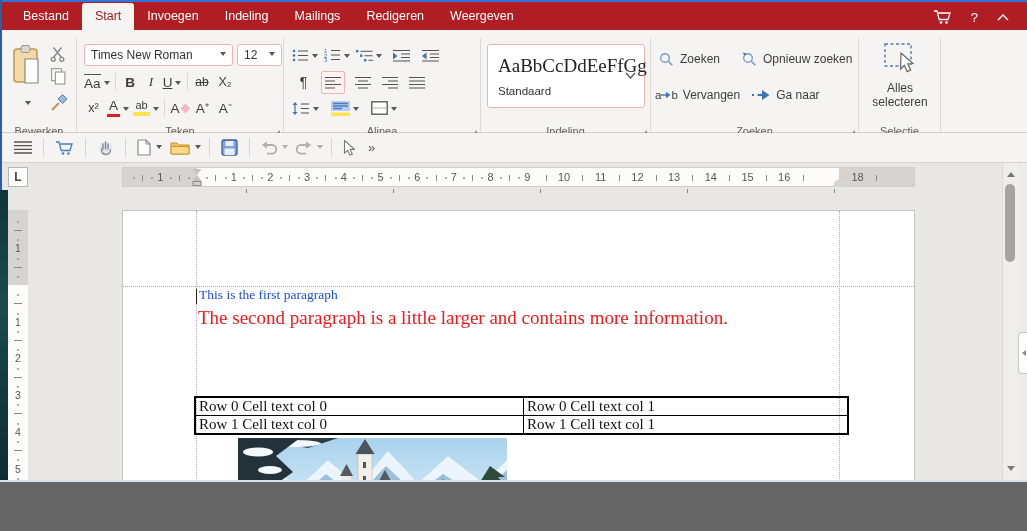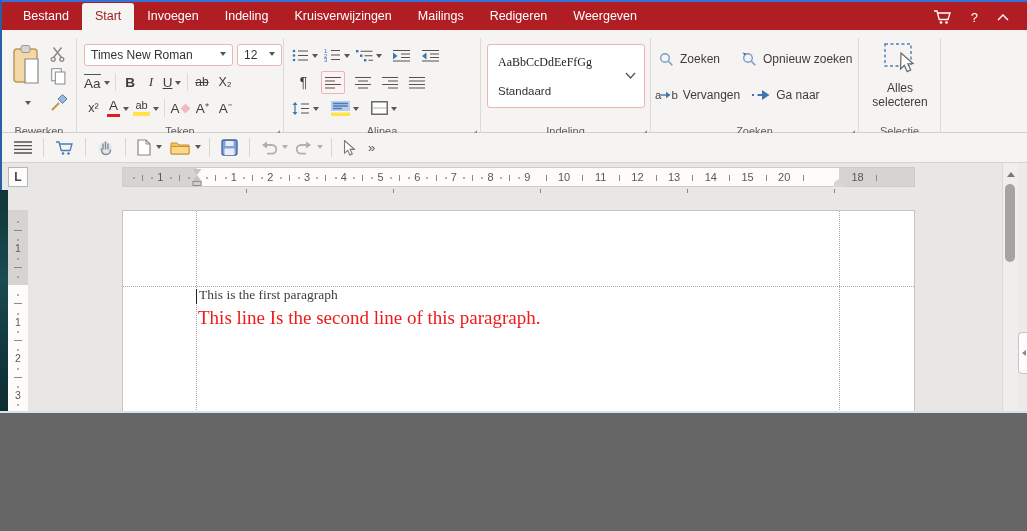--- a/index.html
+++ b/index.html
@@ -1,16 +1,16 @@
 <!DOCTYPE html>
 <html><head>
 <meta charset="utf-8">
 <style>
   html,body{margin:0;padding:0;background:#666;}
-  #app{position:relative;width:1027px;height:413px;overflow:hidden;background:#e9e7e6;
+  #app{position:relative;width:1027px;height:482px;overflow:hidden;background:#e9e7e6;
        font-family:"Liberation Sans",sans-serif;-webkit-font-smoothing:antialiased;}
   .abs{position:absolute;}
   svg{display:block;}
 
   
   #titlebar{position:absolute;top:0;left:0;right:0;height:30px;background:#b01e23;
             border-top:2px solid #3272d9;box-sizing:border-box;}
   #winedge{position:absolute;top:0;left:0;width:2px;height:190px;background:#2a5fa8;z-index:50;}
   #tabs{position:absolute;left:10px;bottom:0;display:flex;align-items:flex-end;height:26px;}
   .tab{color:#fff;font-size:12.5px;line-height:1;padding:7px 13px 8px;cursor:default;white-space:nowrap;}
@@ -107,21 +107,20 @@
 
 <div id="app">
   <div id="winedge"></div>
 
   <header id="titlebar">
     <nav id="tabs">
       <div class="tab">Bestand</div>
       <div class="tab active">Start</div>
       <div class="tab">Invoegen</div>
       <div class="tab">Indeling</div>
-      <div class="tab">Kruisverwijzingen</div>
       <div class="tab">Mailings</div>
       <div class="tab">Redigeren</div>
       <div class="tab">Weergeven</div>
     </nav>
     <div id="tb-icons">
       <span>
         <svg width="19" height="16" viewBox="0 0 19 16">
             <path d="M1 2h3l2.2 8.5H15l2-6.5H5" fill="none" stroke="#fff" stroke-width="1.3"></path>
             <circle cx="8" cy="13.5" r="1.3" fill="#fff"></circle>
             <circle cx="13.5" cy="13.5" r="1.3" fill="#fff"></circle>
@@ -321,21 +320,21 @@
             </svg>
           <div class="dd"></div>
         </div>
       </div>
       <div class="glabel">Alinea</div>
       <div class="gcorner"></div>
     </div>
 
     <div class="rgroup" style="left:481px;width:170px;">
       <div class="abs" style="left:6px;top:6px;width:158px;height:64px;background:#fff;border:1px solid #eab6b4;border-radius:3px;box-sizing:border-box;">
-        <span class="serif abs" style="left:10px;top:10px;font-size:12px;color:#222;">AaBbCcDdEeFfGg</span>
+        <span class="serif abs" style="left:10px;top:10px;font-size:19px;color:#222;">AaBbCcDdEeFfGg</span>
         <span class="abs" style="left:10px;top:40px;font-size:11.5px;color:#333;">Standaard</span>
         <svg class="abs" style="right:8px;top:27px;" width="11" height="7" viewBox="0 0 11 7">
             <path d="M1 1l4.5 5L10 1" fill="none" stroke="#55524f" stroke-width="1.3"></path>
           </svg>
       </div>
       <div class="glabel">Indeling</div>
       <div class="gcorner"></div>
     </div>
 
     <div class="rgroup" style="left:651px;width:208px;">
@@ -492,21 +491,21 @@
         <span class="hnum" style="left: 294.2px;">6</span>
         <span class="hnum" style="left: 330.9px;">7</span>
         <span class="hnum" style="left: 367.6px;">8</span>
         <span class="hnum" style="left: 404.3px;">9</span>
         <span class="hnum" style="left: 441px;">10</span>
         <span class="hnum" style="left: 477.7px;">11</span>
         <span class="hnum" style="left: 514.4px;">12</span>
         <span class="hnum" style="left: 551.1px;">13</span>
         <span class="hnum" style="left: 587.8px;">14</span>
         <span class="hnum" style="left: 624.5px;">15</span>
-        <span class="hnum" style="left: 661.2px;">20</span>
+        <span class="hnum" style="left: 661.2px;">16</span>
         <span class="hnum" style="left: 734.6px;">18</span>
         <span class="hmid" style="left: 92.35px;"></span>
         <span class="hmid" style="left: 129.05px;"></span>
         <span class="hmid" style="left: 165.75px;"></span>
         <span class="hmid" style="left: 202.45px;"></span>
         <span class="hmid" style="left: 239.15px;"></span>
         <span class="hmid" style="left: 275.85px;"></span>
         <span class="hmid" style="left: 312.55px;"></span>
         <span class="hmid" style="left: 349.25px;"></span>
         <span class="hmid" style="left: 385.95px;"></span>
@@ -581,26 +580,38 @@
         <span class="vdot" style="top: 333.025px;"></span>
         <span class="vdot" style="top: 351.375px;"></span>
       </div>
 
     <div id="page">
       <div class="tbound-v" style="left:73px;"></div>
       <div class="tbound-v" style="left:716px;"></div>
       <div class="tbound-h" style="top:75px;"></div>
 
       <div id="caret"></div>
-      <div id="p1" class="serif" style="color:#404040;">This is the first paragraph</div>
+      <div id="p1" class="serif" style="color:#1d4ed8;">This is the first paragraph</div>
       <div id="p2" class="serif" style="color:#ef1a1a;">
-        <div>This line Is the second line of this paragraph.</div>
-      </div>
-
-
+        <div>The second paragraph is a little larger and contains more information.</div>
+      </div>
+
+
+      <table id="dtable">
+        <tbody>
+            <tr>
+          <td style="width:321px;">Row 0 Cell text col 0</td>
+          <td style="width:317px;">Row 0 Cell text col 1</td>
+        </tr>
+        <tr>
+          <td>Row 1 Cell text col 0</td>
+          <td>Row 1 Cell text col 1</td>
+        </tr>
+      </tbody>
+        </table>
 
       <div id="dimg">
         <svg width="269" height="94" viewBox="0 0 269 94">
           <defs>
             <linearGradient id="sky" x1="0" y1="0" x2="0" y2="1">
               <stop offset="0" stop-color="#a9d2ec"></stop>
                 <stop offset="1" stop-color="#e4f2fa"></stop>
             </linearGradient>
           </defs>
           <rect width="269" height="94" fill="url(#sky)"></rect>

